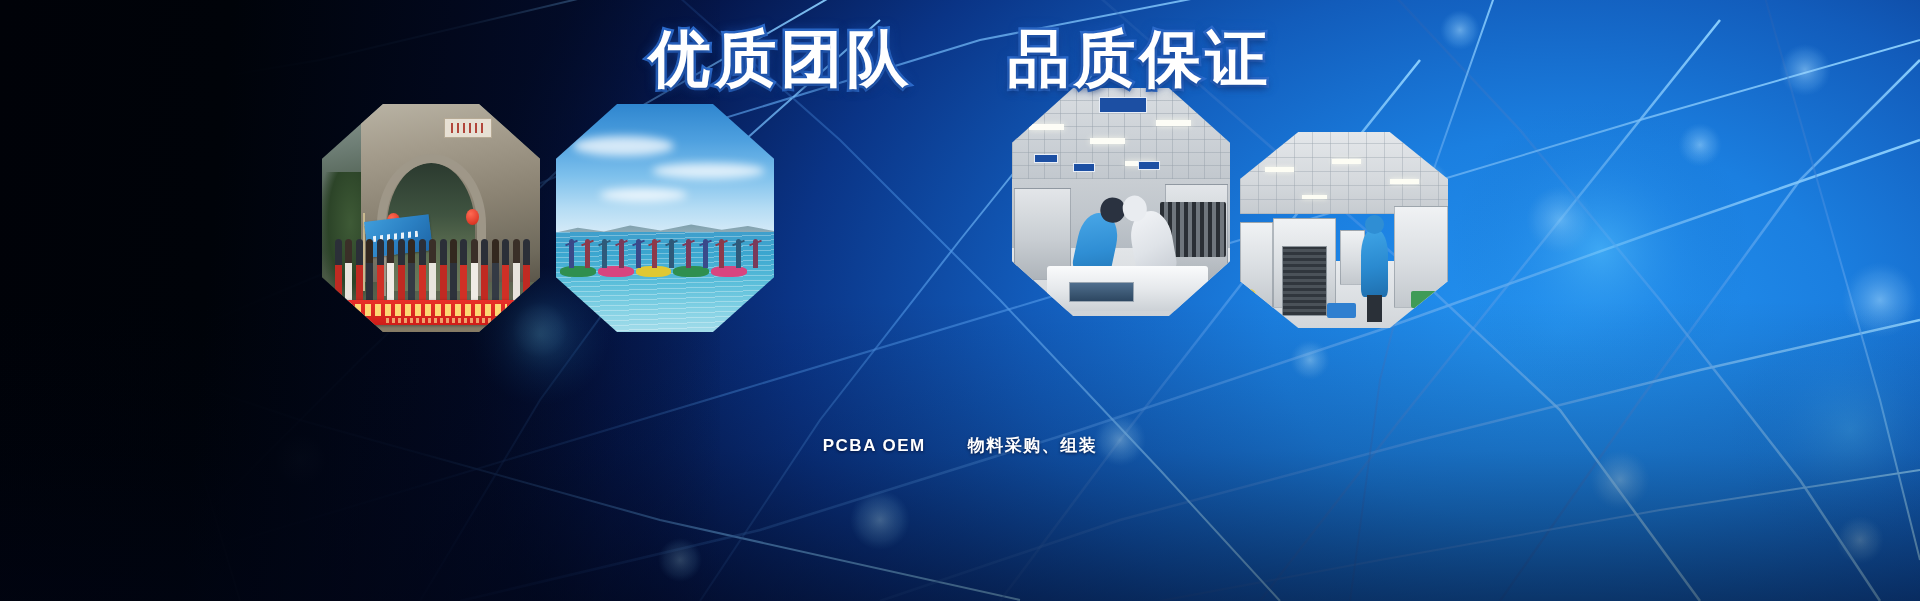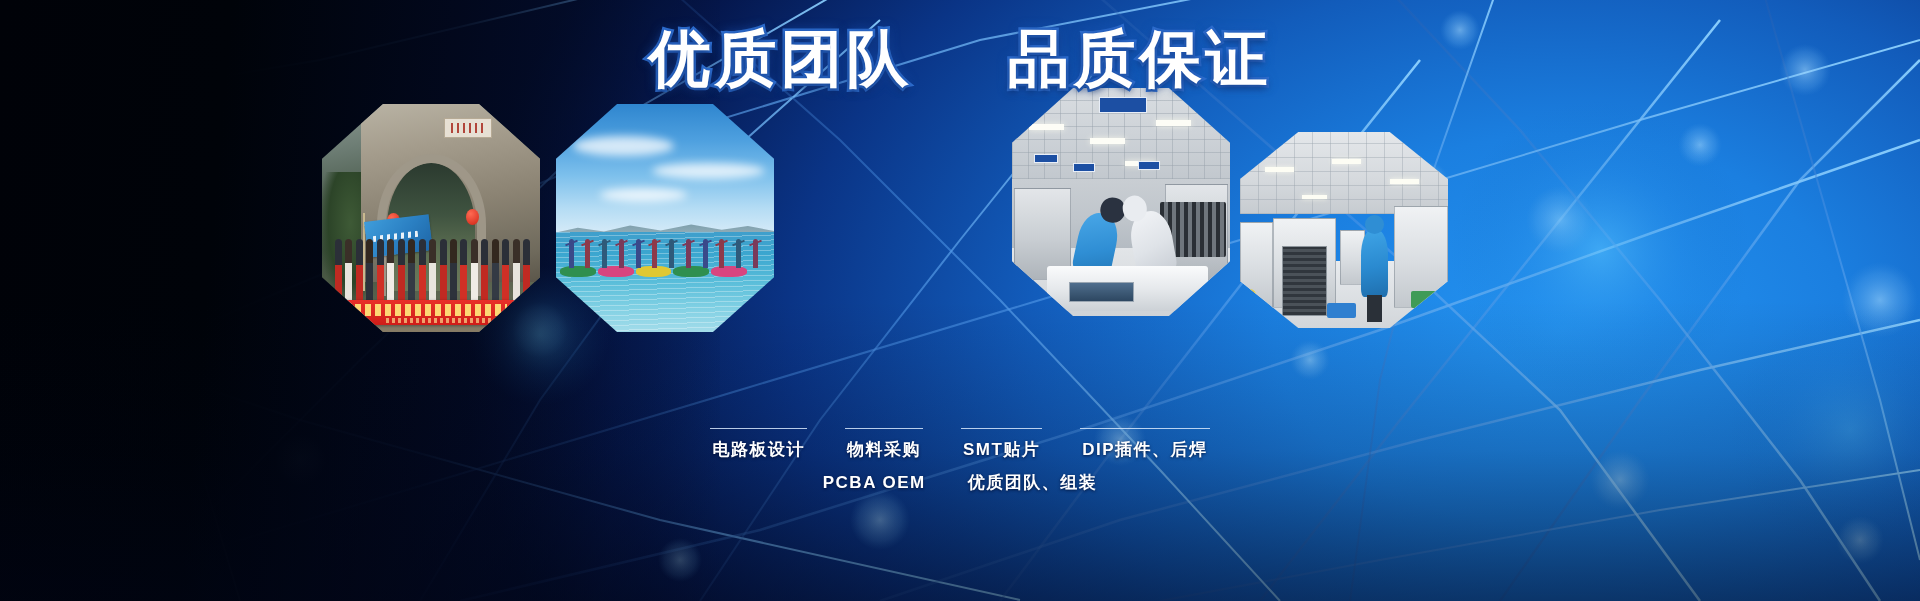--- a/index.html
+++ b/index.html
@@ -494,25 +494,19 @@
   </div>
 
   <div class="headline-top">
     <span class="line">优质团队</span>
     <span class="gap"></span>
     <span class="line">品质保证</span>
   </div>
 
 
   <div class="services">
-    <div class="svc-row r1">
-      <span class="svc">电路板设计</span>
-      <span class="svc">物料采购</span>
-      <span class="svc">SMT贴片</span>
-      <span class="svc">DIP插件、后焊</span>
-    </div>
     <div class="svc-row r2">
       <span class="svc">PCBA OEM</span>
-      <span class="svc">优质团队、组装</span>
+      <span class="svc">物料采购、组装</span>
     </div>
   </div>
 
 </div>
 
 </body></html>

